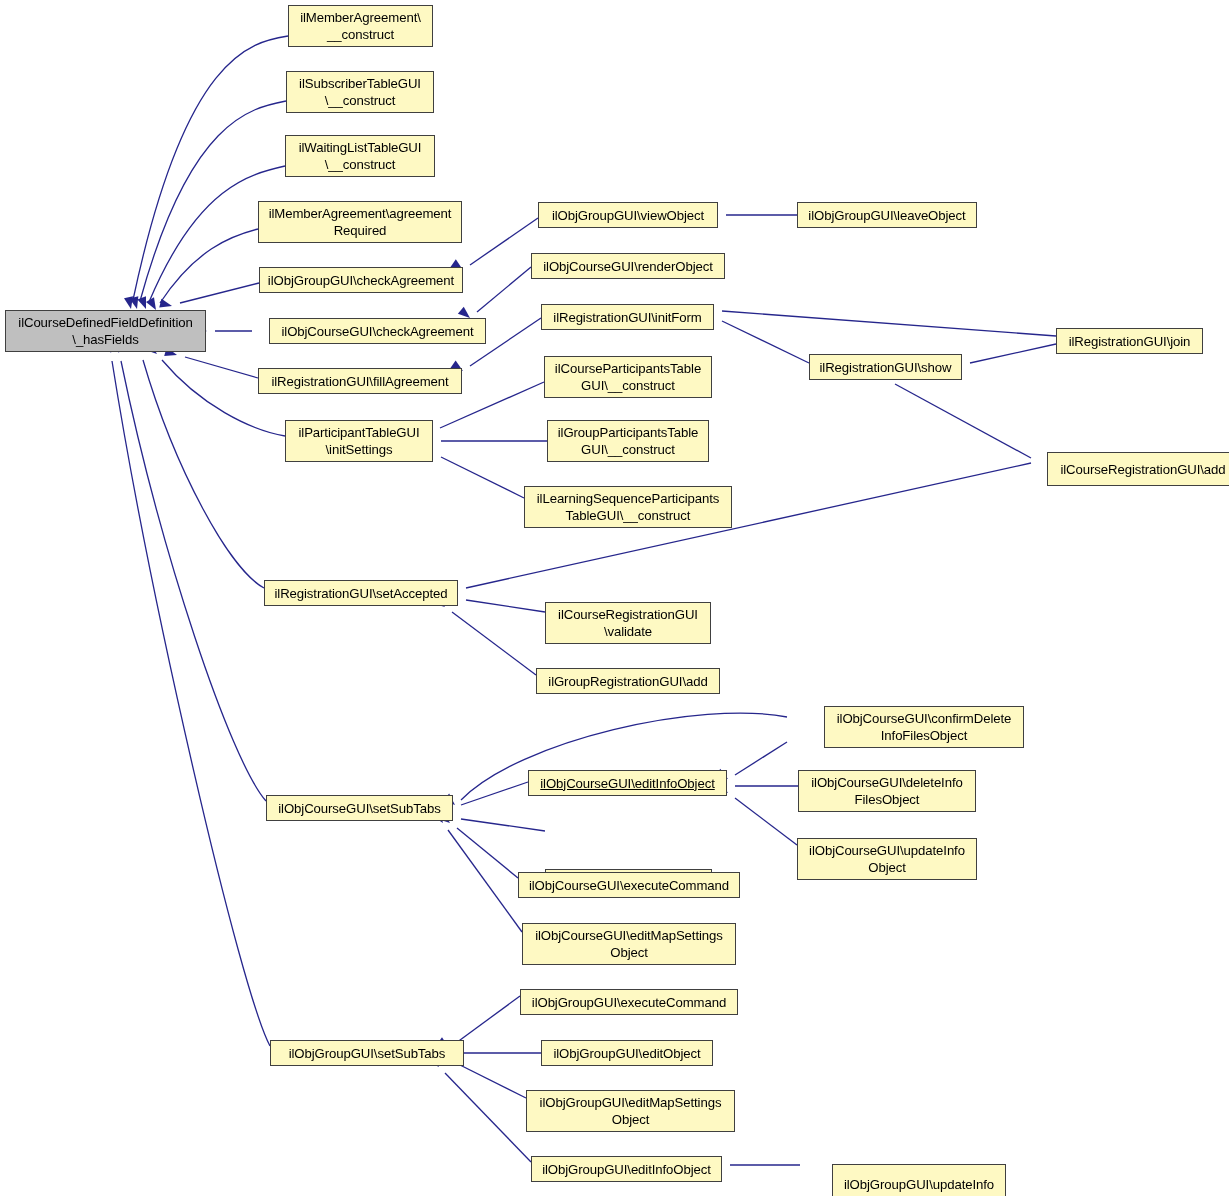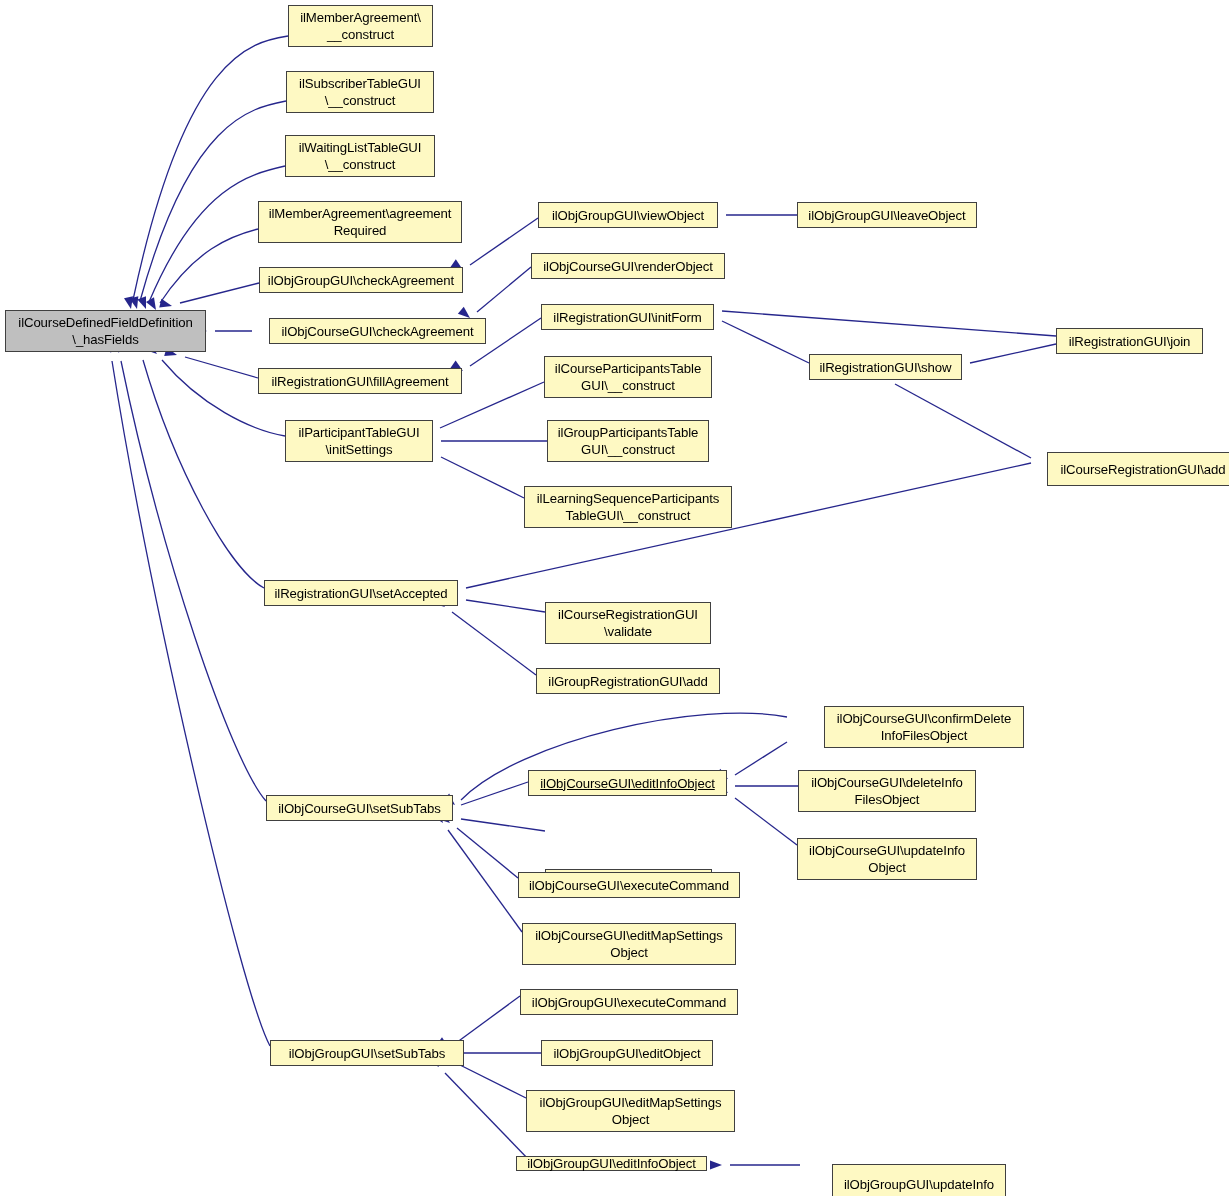--- a/index.html
+++ b/index.html
@@ -254,17 +254,17 @@
       <div class="node-box" style="left: 797px; top: 838px; width: 180px; height: 42px;">ilObjCourseGUI\updateInfo
 Object</div>
       <div class="node-box" style="left: 518px; top: 872px; width: 222px; height: 26px;">ilObjCourseGUI\executeCommand</div>
       <div class="node-box" style="left: 522px; top: 923px; width: 214px; height: 42px;">ilObjCourseGUI\editMapSettings
 Object</div>
       <div class="node-box" style="left: 520px; top: 989px; width: 218px; height: 26px;">ilObjGroupGUI\executeCommand</div>
       <div class="node-box" style="left: 270px; top: 1040px; width: 194px; height: 26px;">ilObjGroupGUI\setSubTabs</div>
       <div class="node-box" style="left: 541px; top: 1040px; width: 172px; height: 26px;">ilObjGroupGUI\editObject</div>
       <div class="node-box" style="left: 526px; top: 1090px; width: 209px; height: 42px;">ilObjGroupGUI\editMapSettings
 Object</div>
-      <div class="node-box" style="left: 516px; top: 1156px; width: 191px; height: 15px;">ilObjGroupGUI\editInfoObject</div>
+      <div class="node-box" style="left: 531px; top: 1156px; width: 191px; height: 26px;">ilObjGroupGUI\editInfoObject</div>
       <div class="node-box" style="left: 832px; top: 1148px; width: 174px; height: 58px; margin-top: 16px;">ilObjGroupGUI\updateInfo
 Object</div>
     </div>
 </div>
 
 </body></html>

